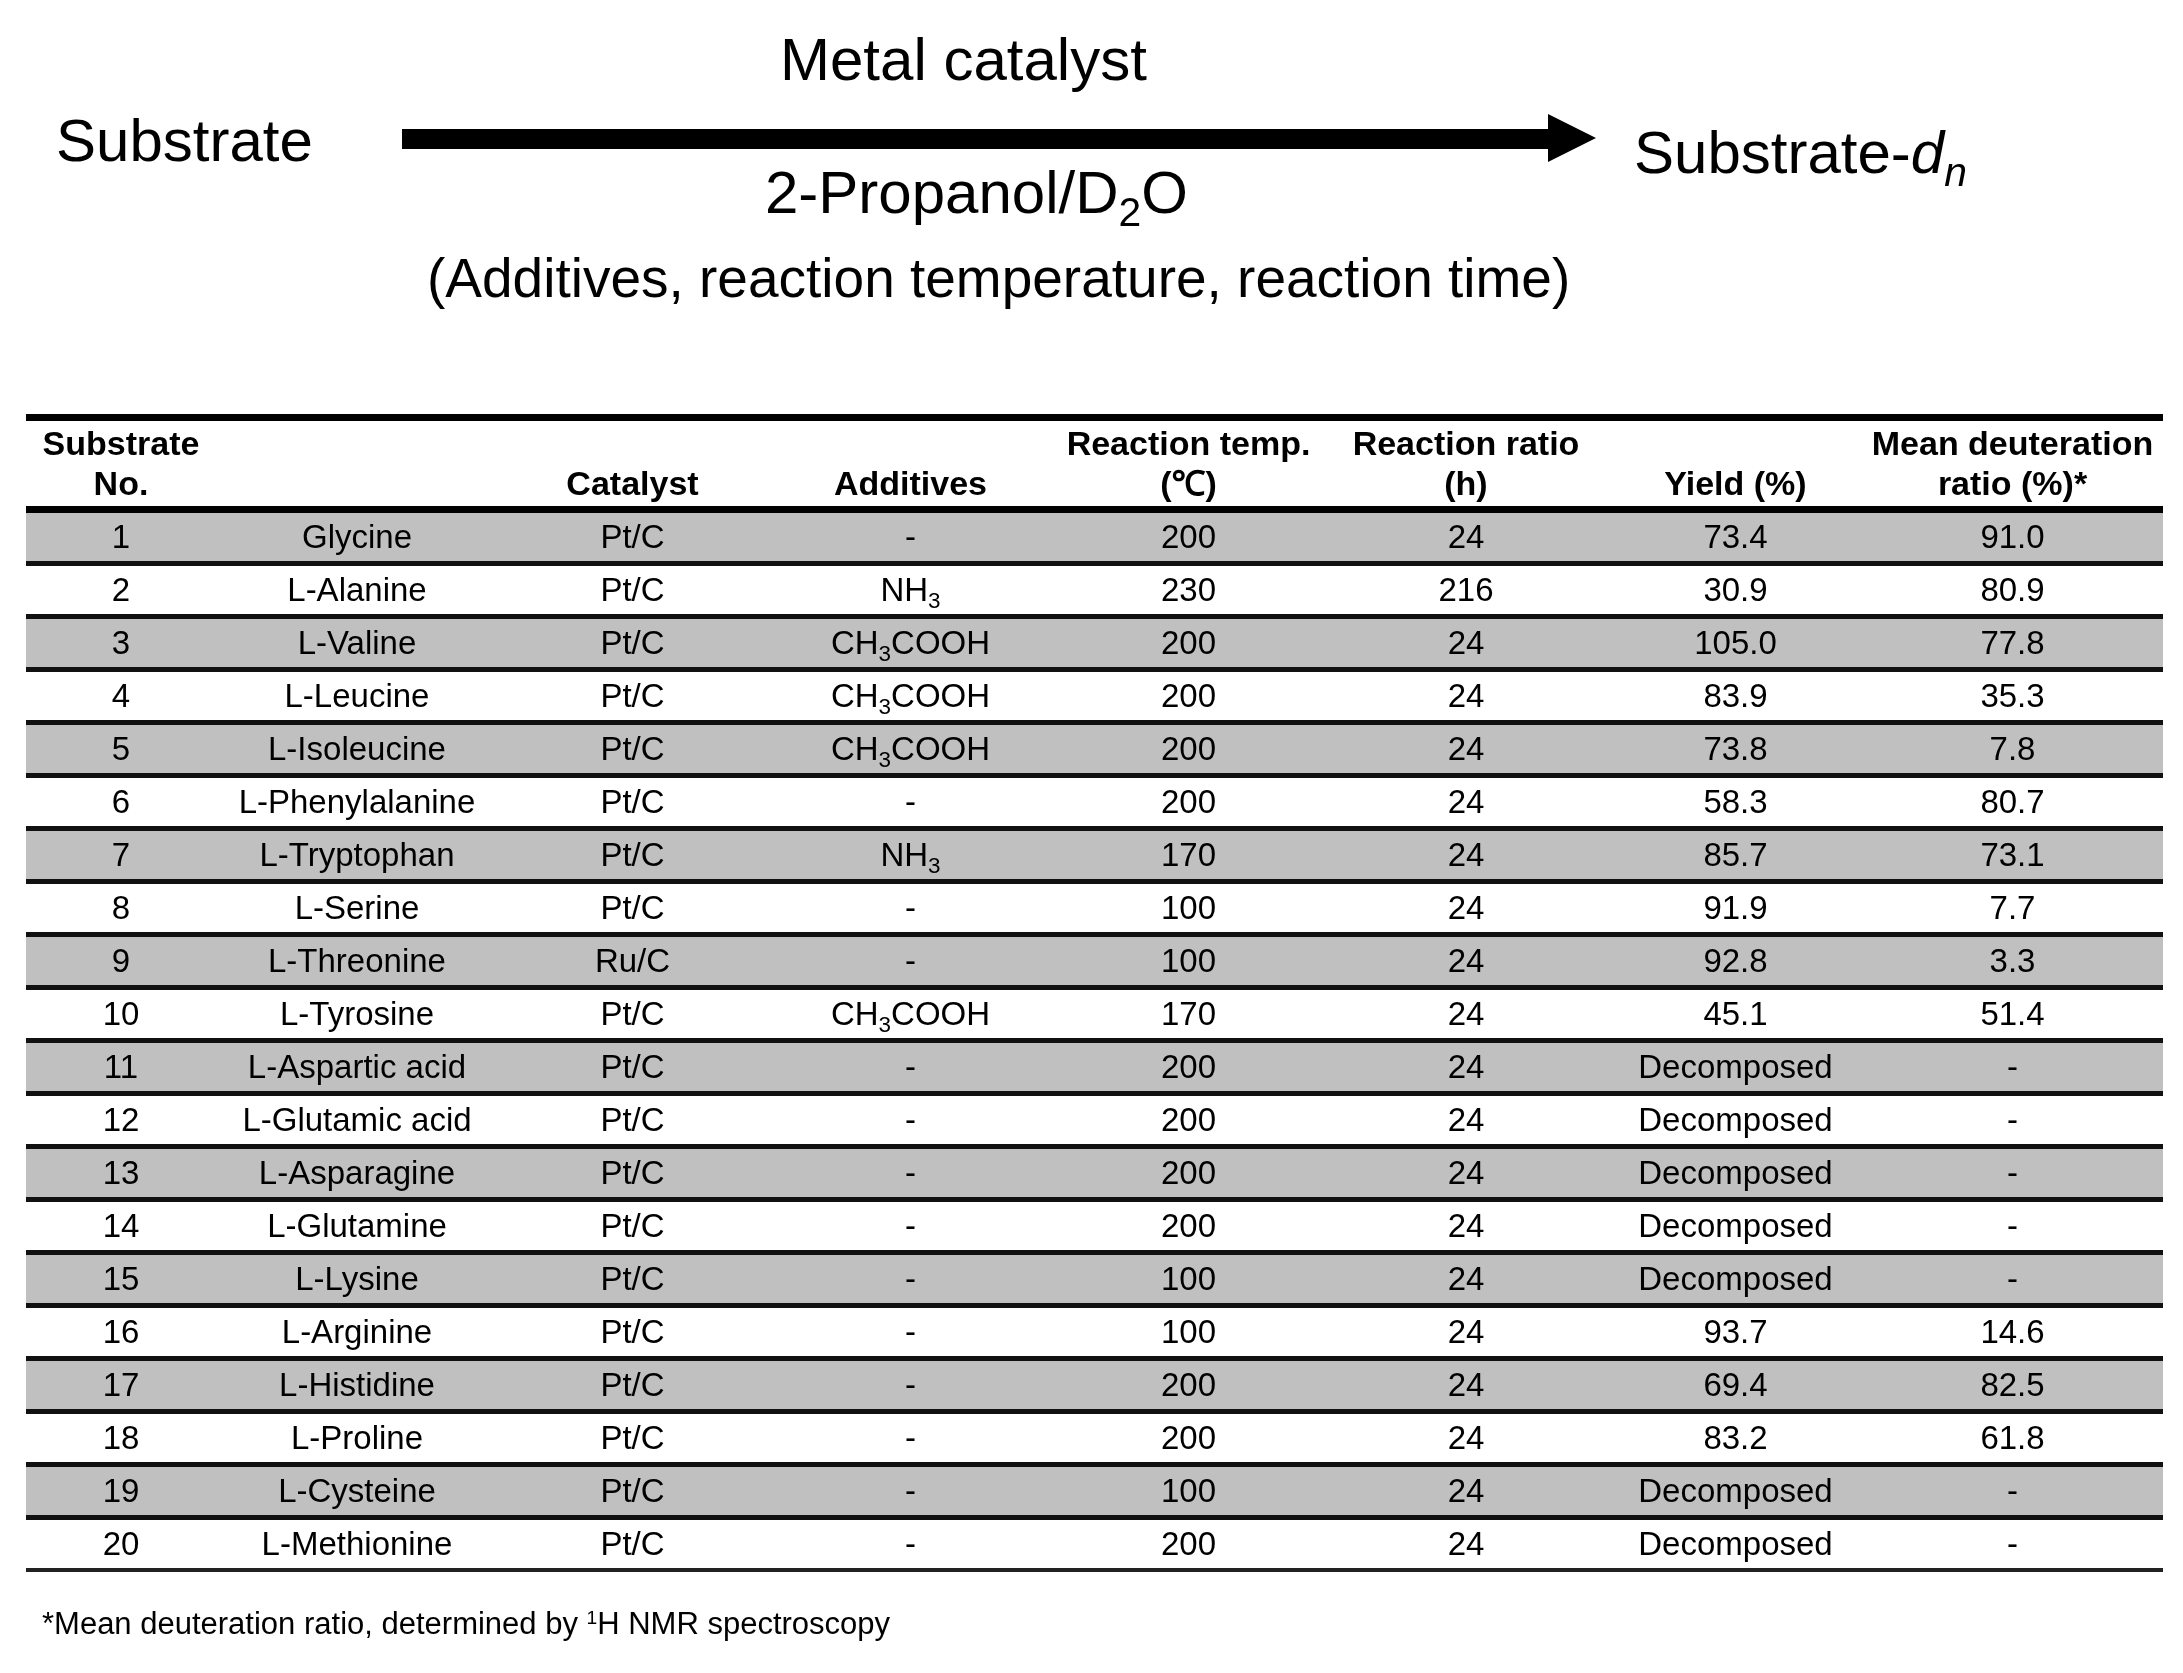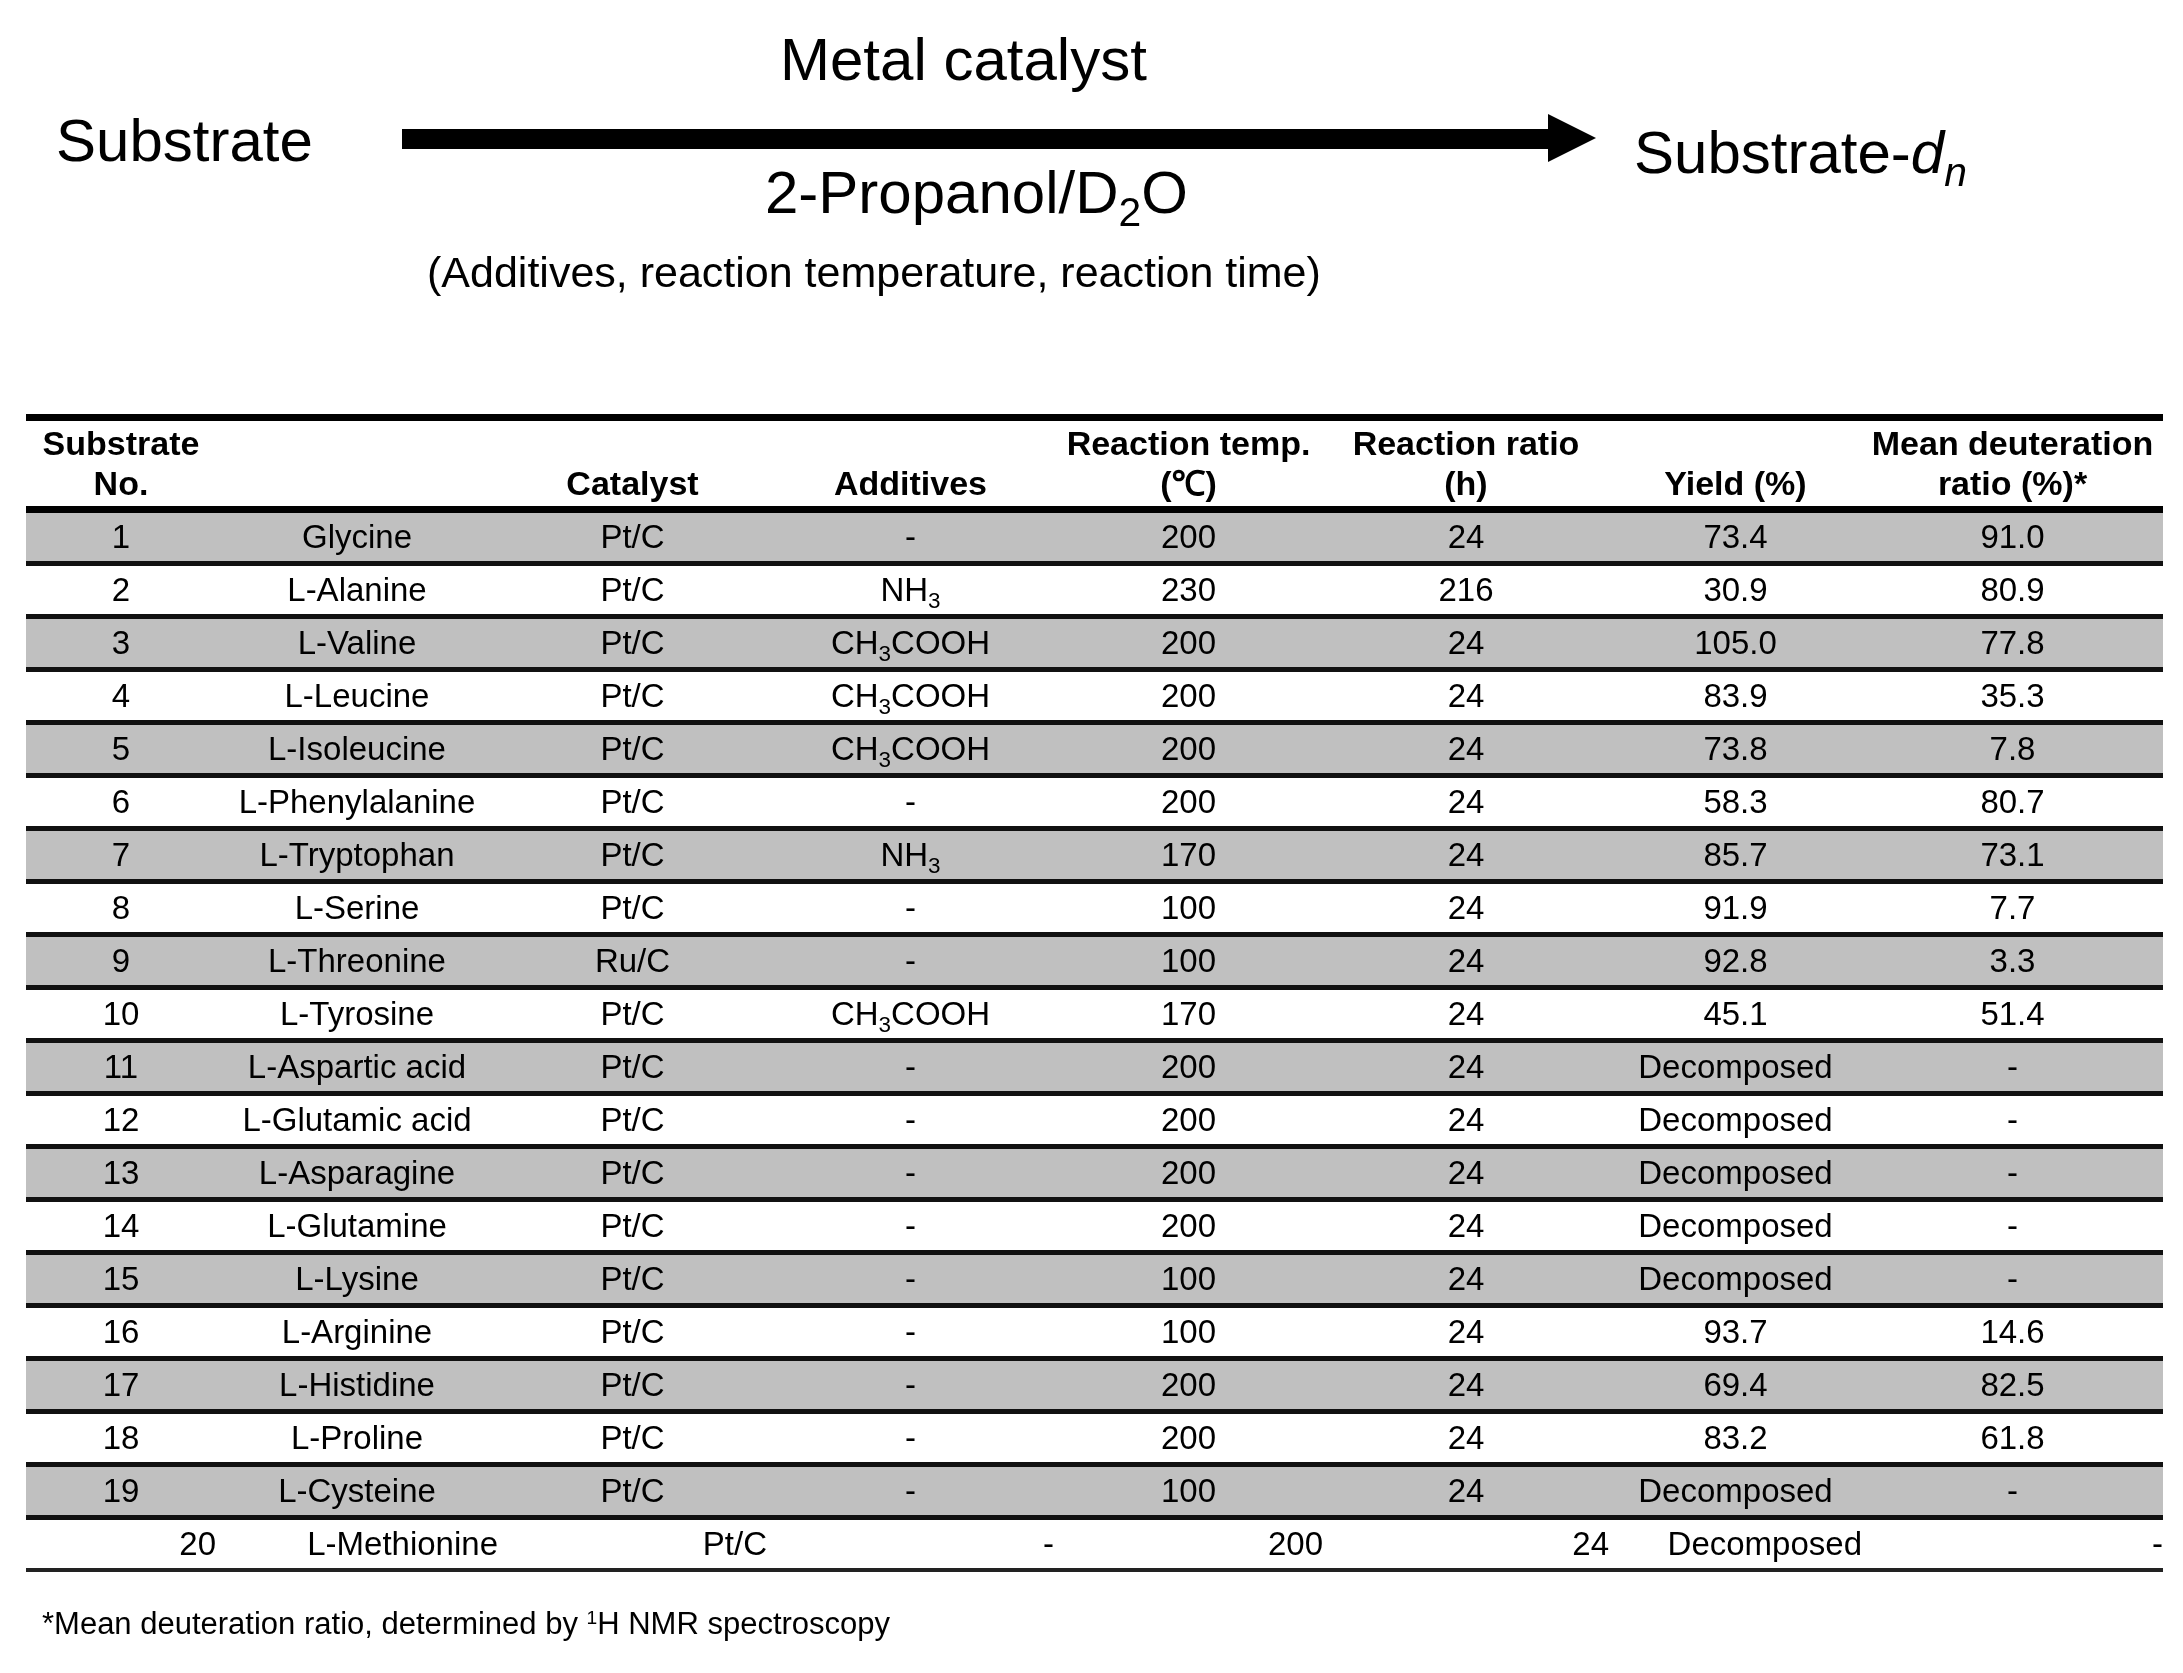--- a/index.html
+++ b/index.html
@@ -15,38 +15,38 @@
                 border-left:48px solid #000; }
   .table-wrap { position:absolute; left:26px; top:414px; width:2136px; }
   table { border-collapse:collapse; width:2136px; table-layout:fixed; }
   thead tr.top-rule td { height:6.5px; padding:0; background:#000; }
   th { font-weight:bold; font-size:34px; line-height:40px; text-align:center;
        vertical-align:bottom; padding:2.6px 0 2.6px 0; white-space:nowrap; }
   thead tr.hdr-rule td { height:7.2px; padding:0; background:#000; }
   tbody td { font-size:33px; height:48px; text-align:center; vertical-align:middle;
              padding:0; white-space:nowrap; border-bottom:5.2px solid #111; }
   tbody tr.shade td { background:#c0c0c0; }
-  tbody tr:last-child td { border-bottom:4.6px solid #222;text-align:right; }
+  tbody tr:last-child td { border-bottom:4.6px solid #222; }
   .footnote { position:absolute; left:42px; top:1606px; font-size:31px; white-space:nowrap; }
 </style>
 </head>
 <body>
 
 <div class="scheme">
   <div class="txt" style="left:56px; top:111px;">Substrate</div>
   <div class="txt" style="left:780px; top:30px;">Metal catalyst</div>
   <div class="arrow-shaft"></div>
   <div class="arrow-head"></div>
   <div class="txt" style="left:1634px; top:123px;">
     <span>Substrate-</span><i>d</i><i class="sub">n</i>
   </div>
   <div class="txt" style="left:765px; top:163px;">
     <span>2-Propanol/D</span><span class="sub">2</span><span>O</span>
   </div>
-  <div class="txt" style="left:427px; top:251px; font-size:43px;">(Additives, reaction temperature, reaction time)</div>
+  <div class="txt" style="left:427px; top:251px; font-size:55px;">(Additives, reaction temperature, reaction time)</div>
 </div>
 
 <div class="table-wrap">
   <table>
     <colgroup>
       <col style="width:190px">
         <col style="width:282px">
         <col style="width:269px">
         <col style="width:287px">
       <col style="width:269px">

